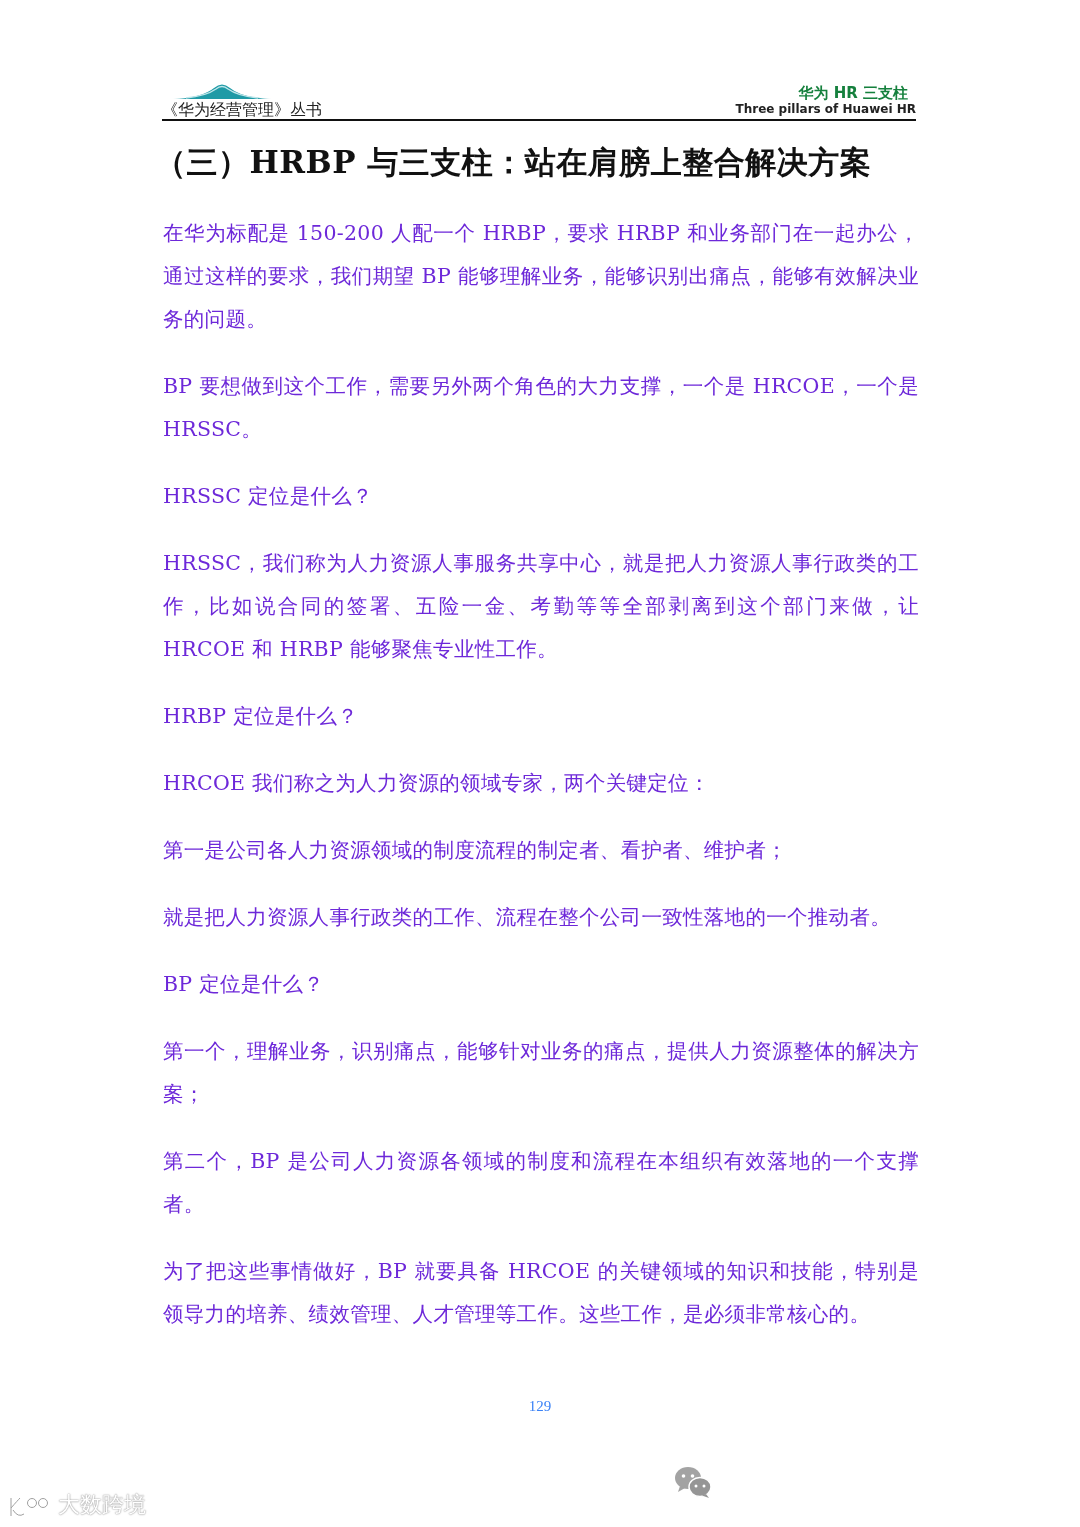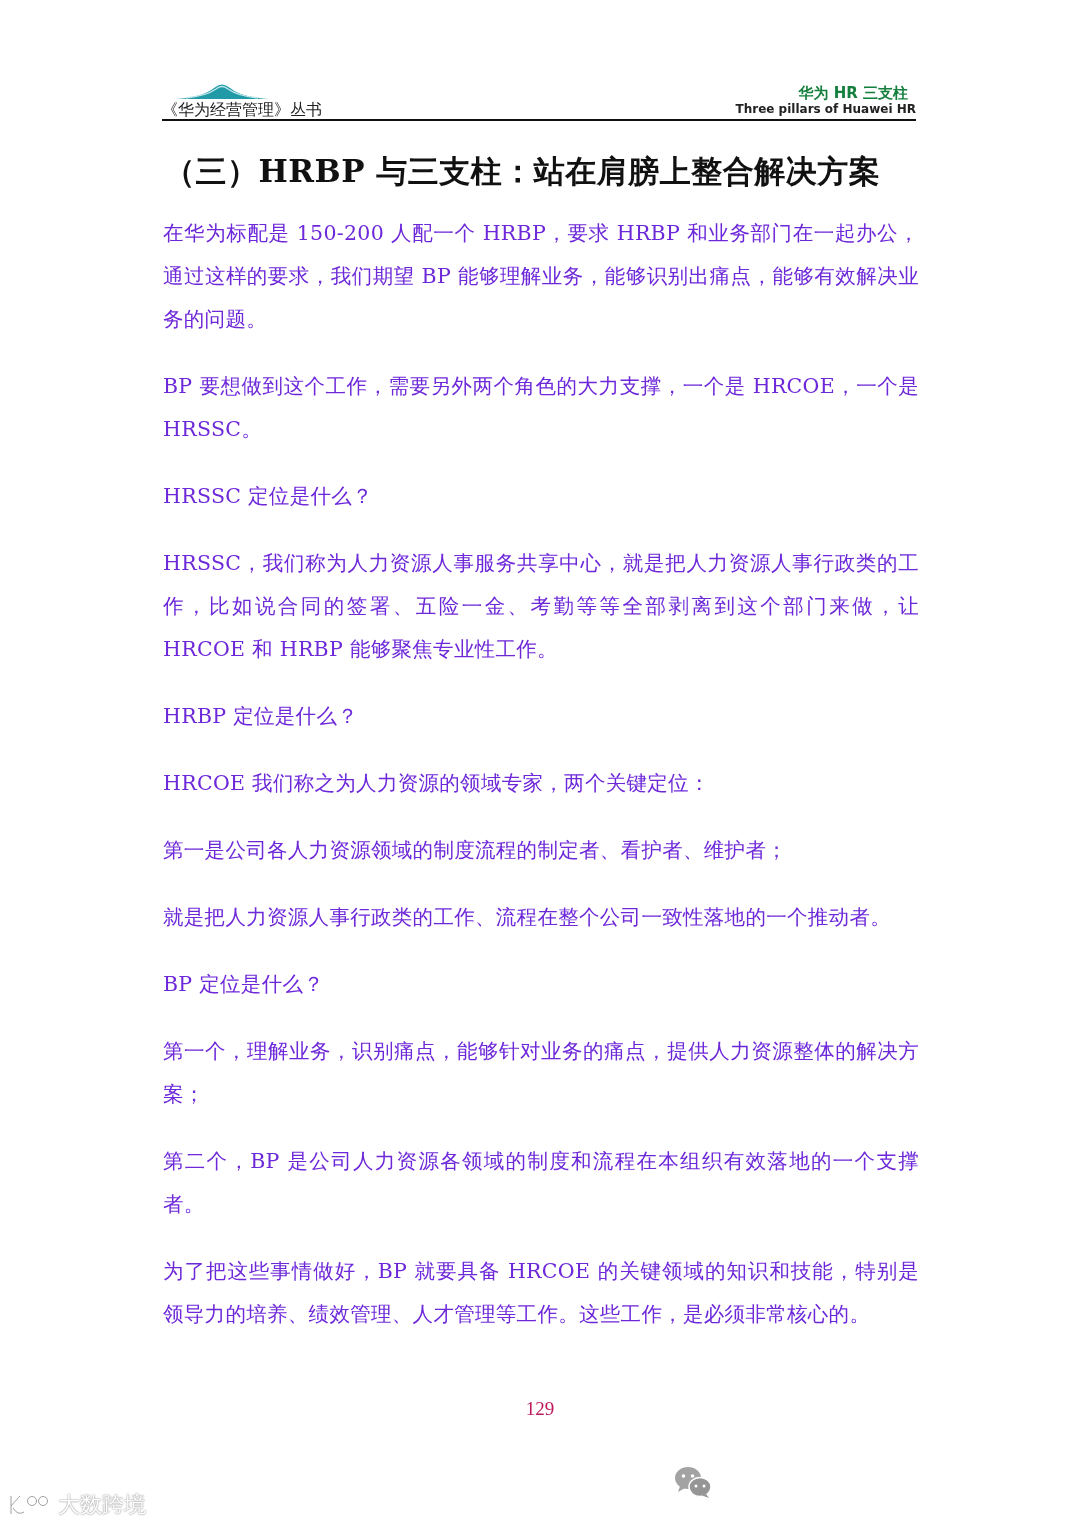--- a/index.html
+++ b/index.html
@@ -95,22 +95,22 @@
       color: #6d28d9;
       letter-spacing: 0.3px;
     }
     .page-number {
       position: absolute;
       left: 0;
       width: 1080px;
       top: 1398px;
       text-align: center;
       font-family: "Liberation Serif", "DejaVu Serif", serif;
-      font-size: 19px;
-      color: #be185d;
+      font-size: 15px;
+      color: #3b82f6;
     }
     .wm-right {
       position: absolute;
       left: 674px;
       top: 1465px;
       display: flex;
       align-items: center;
       color: #8e8e8e;
       font-family: "DejaVu Sans", "Liberation Sans", sans-serif;
       font-size: 28px;
@@ -120,21 +120,21 @@
     .wm-right .wechat-icon {
       width: 38px;
       height: 34px;
       margin-right: 6px;
     }
     .wm-left {
       position: absolute;
       left: 6px;
       top: 1490px;
       display: flex;
-      align-items: center;
+      align-items: flex-end;
       color: #ffffff;
       font-family: "DejaVu Sans", "Liberation Sans", sans-serif;
       font-size: 22px;
       white-space: nowrap;
       text-shadow: 0 0 2px #9a9a9a, 0 0 1px #9a9a9a;
     }
     .wm-left .kuajing-logo {
       width: 46px;
       height: 26px;
       margin-right: 6px;
@@ -158,21 +158,21 @@
     <rect x="0" y="0" width="100" height="22" fill="url(#fadeL)"></rect>
   </svg>
   <div class="series-title">《华为经营管理》丛书</div>
   <div class="brand-block">
     <div class="brand-title">华为 HR 三支柱</div>
     <div class="brand-subtitle">Three pillars of Huawei HR</div>
   </div>
 </div>
 <div class="header-rule"></div>
 
-<h1 class="section-title" style="margin:12px;">（三）HRBP 与三支柱：站在肩膀上整合解决方案</h1>
+<h1 class="section-title" style="margin:3px;">（三）HRBP 与三支柱：站在肩膀上整合解决方案</h1>
 
 <div class="content">
   <p class="para">在华为标配是 150-200 人配一个 HRBP，要求 HRBP 和业务部门在一起办公，通过这样的要求，我们期望 BP 能够理解业务，能够识别出痛点，能够有效解决业务的问题。</p>
   <p class="para">BP 要想做到这个工作，需要另外两个角色的大力支撑，一个是 HRCOE，一个是 HRSSC。</p>
   <p class="para">HRSSC 定位是什么？</p>
   <p class="para">HRSSC，我们称为人力资源人事服务共享中心，就是把人力资源人事行政类的工作，比如说合同的签署、五险一金、考勤等等全部剥离到这个部门来做，让 HRCOE 和 HRBP 能够聚焦专业性工作。</p>
   <p class="para">HRBP 定位是什么？</p>
   <p class="para">HRCOE 我们称之为人力资源的领域专家，两个关键定位：</p>
   <p class="para">第一是公司各人力资源领域的制度流程的制定者、看护者、维护者；</p>
   <p class="para">就是把人力资源人事行政类的工作、流程在整个公司一致性落地的一个推动者。</p>

